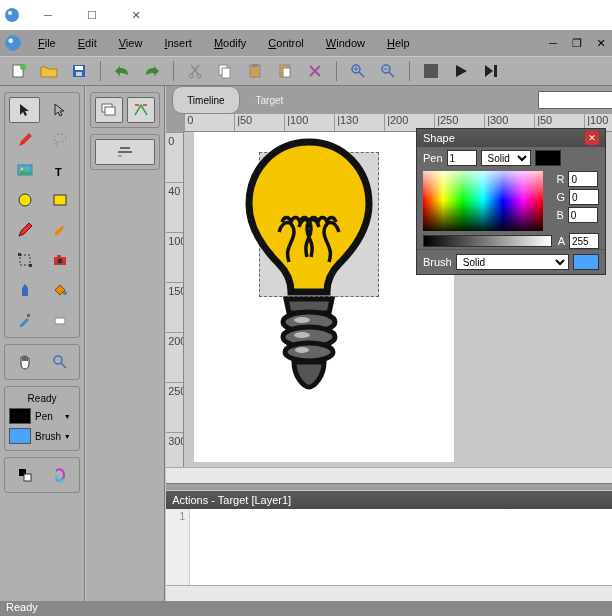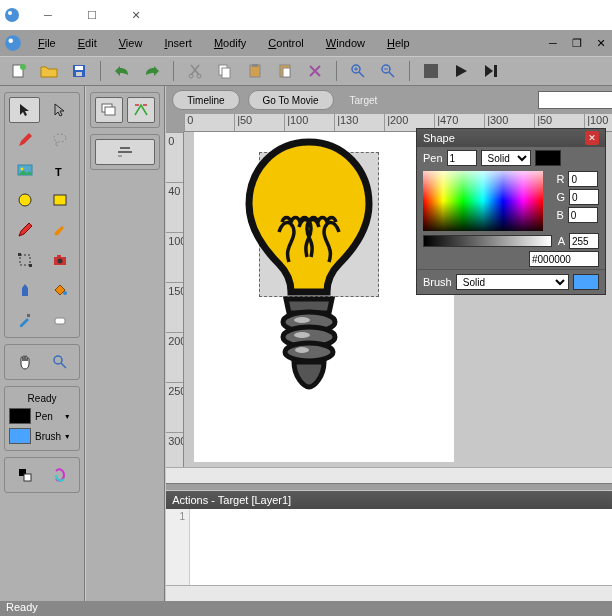--- a/index.html
+++ b/index.html
@@ -27,21 +27,21 @@
 .swatchrow { display:flex; align-items:center; gap:4px; padding:2px 0; }
 .swatch { width:22px; height:16px; border:1px solid #555; }
 .swatchlbl { flex:1; font-size:10px; }
 .dd { width:10px; font-size:8px; }
 .vsplit { width:8px; background:#9e9e9e; border-left:1px solid #7a7a7a; border-right:1px solid #c8c8c8; }
 .midcol { width:85px; background:#b0b0b0; padding:6px 4px; display:flex; flex-direction:column; gap:6px; }
 .midbox { border:1px solid #888; border-radius:3px; padding:4px; display:flex; gap:4px; }
 .midbtn { width:28px; height:26px; background:#d8d8d8; border:1px solid #666; border-radius:2px; display:flex; align-items:center; justify-content:center; }
 .rightarea { flex:1; display:flex; flex-direction:column; background:#9e9e9e; position:relative; }
 .tabbar { height:28px; background:#9e9e9e; display:flex; align-items:center; padding:4px 6px; gap:8px; }
-.tabbtn { height:20px; padding:0 14px; background:#d0d0d0; border:1px solid #888; border-radius:10px; display:flex; align-items:center; font-size:10px; }
+.tabbtn { height:28px; padding:0 14px; background:#d0d0d0; border:1px solid #888; border-radius:10px; display:flex; align-items:center; font-size:10px; }
 .tabbar .lbl { color:#eee; font-size:10px; margin-left:8px; }
 .tabbar .tgt { width:90px; height:18px; background:#fff; border:1px solid #666; margin-left:auto; }
 .rulerH { height:18px; background:#d6d6d6; border-bottom:1px solid #888; display:flex; overflow:hidden; margin-left:18px; font-size:9px; color:#444; }
 .rulerH span { width:50px; flex:0 0 50px; border-left:1px solid #999; padding-left:2px; }
 .canvaswrap { flex:1; display:flex; overflow:hidden; }
 .rulerV { width:18px; background:#d6d6d6; border-right:1px solid #888; display:flex; flex-direction:column; font-size:9px; color:#444; overflow:hidden; }
 .rulerV span { height:50px; flex:0 0 50px; border-top:1px solid #999; padding:2px; writing-mode:horizontal-tb; }
 .canvas { flex:1; background:#c8c8c8; position:relative; overflow:hidden; }
 .stage { position:absolute; left:10px; top:0; width:260px; height:330px; background:#fff; }
 .selbox { position:absolute; border:1px dashed #666; background:rgba(120,120,120,.3); }
@@ -361,31 +361,30 @@
           </svg>
         </div>
     </div>
   </div>
 
   <div class="vsplit"></div>
 
   <div class="rightarea">
     <div class="tabbar">
       <div class="tabbtn">Timeline</div>
-      <div class="tabbtn">Go To Movie</div>
       <span class="lbl">Target</span>
       <select class="tgt"></select>
     </div>
     <div class="rulerH">
       <span>0</span>
         <span>|50</span>
         <span>|100</span>
         <span>|130</span>
         <span>|200</span>
-        <span>|470</span>
+        <span>|250</span>
         <span>|300</span>
         <span>|50</span>
         <span>|100</span>
     </div>
     <div class="canvaswrap">
       <div class="rulerV">
         <span>0</span>
           <span>40</span>
           <span>100</span>
           <span>150</span>
@@ -461,21 +460,18 @@
   </div>
   <div style="display:flex;align-items:center">
     <div class="grad" style="flex:1"></div>
     <div class="rgbcol" style="padding:0 6px 0 0">
       <div class="r">
           <span>A</span>
           <input class="numin" value="255" style="">
         </div>
     </div>
   </div>
-  <div class="hexrow">
-      <input value="#000000" style="">
-    </div>
   <div class="brushrow">
     <span>Brush</span>
     <select><option>Solid</option></select>
     <div class="bs"></div>
   </div>
 </div>
 
 </body></html>

